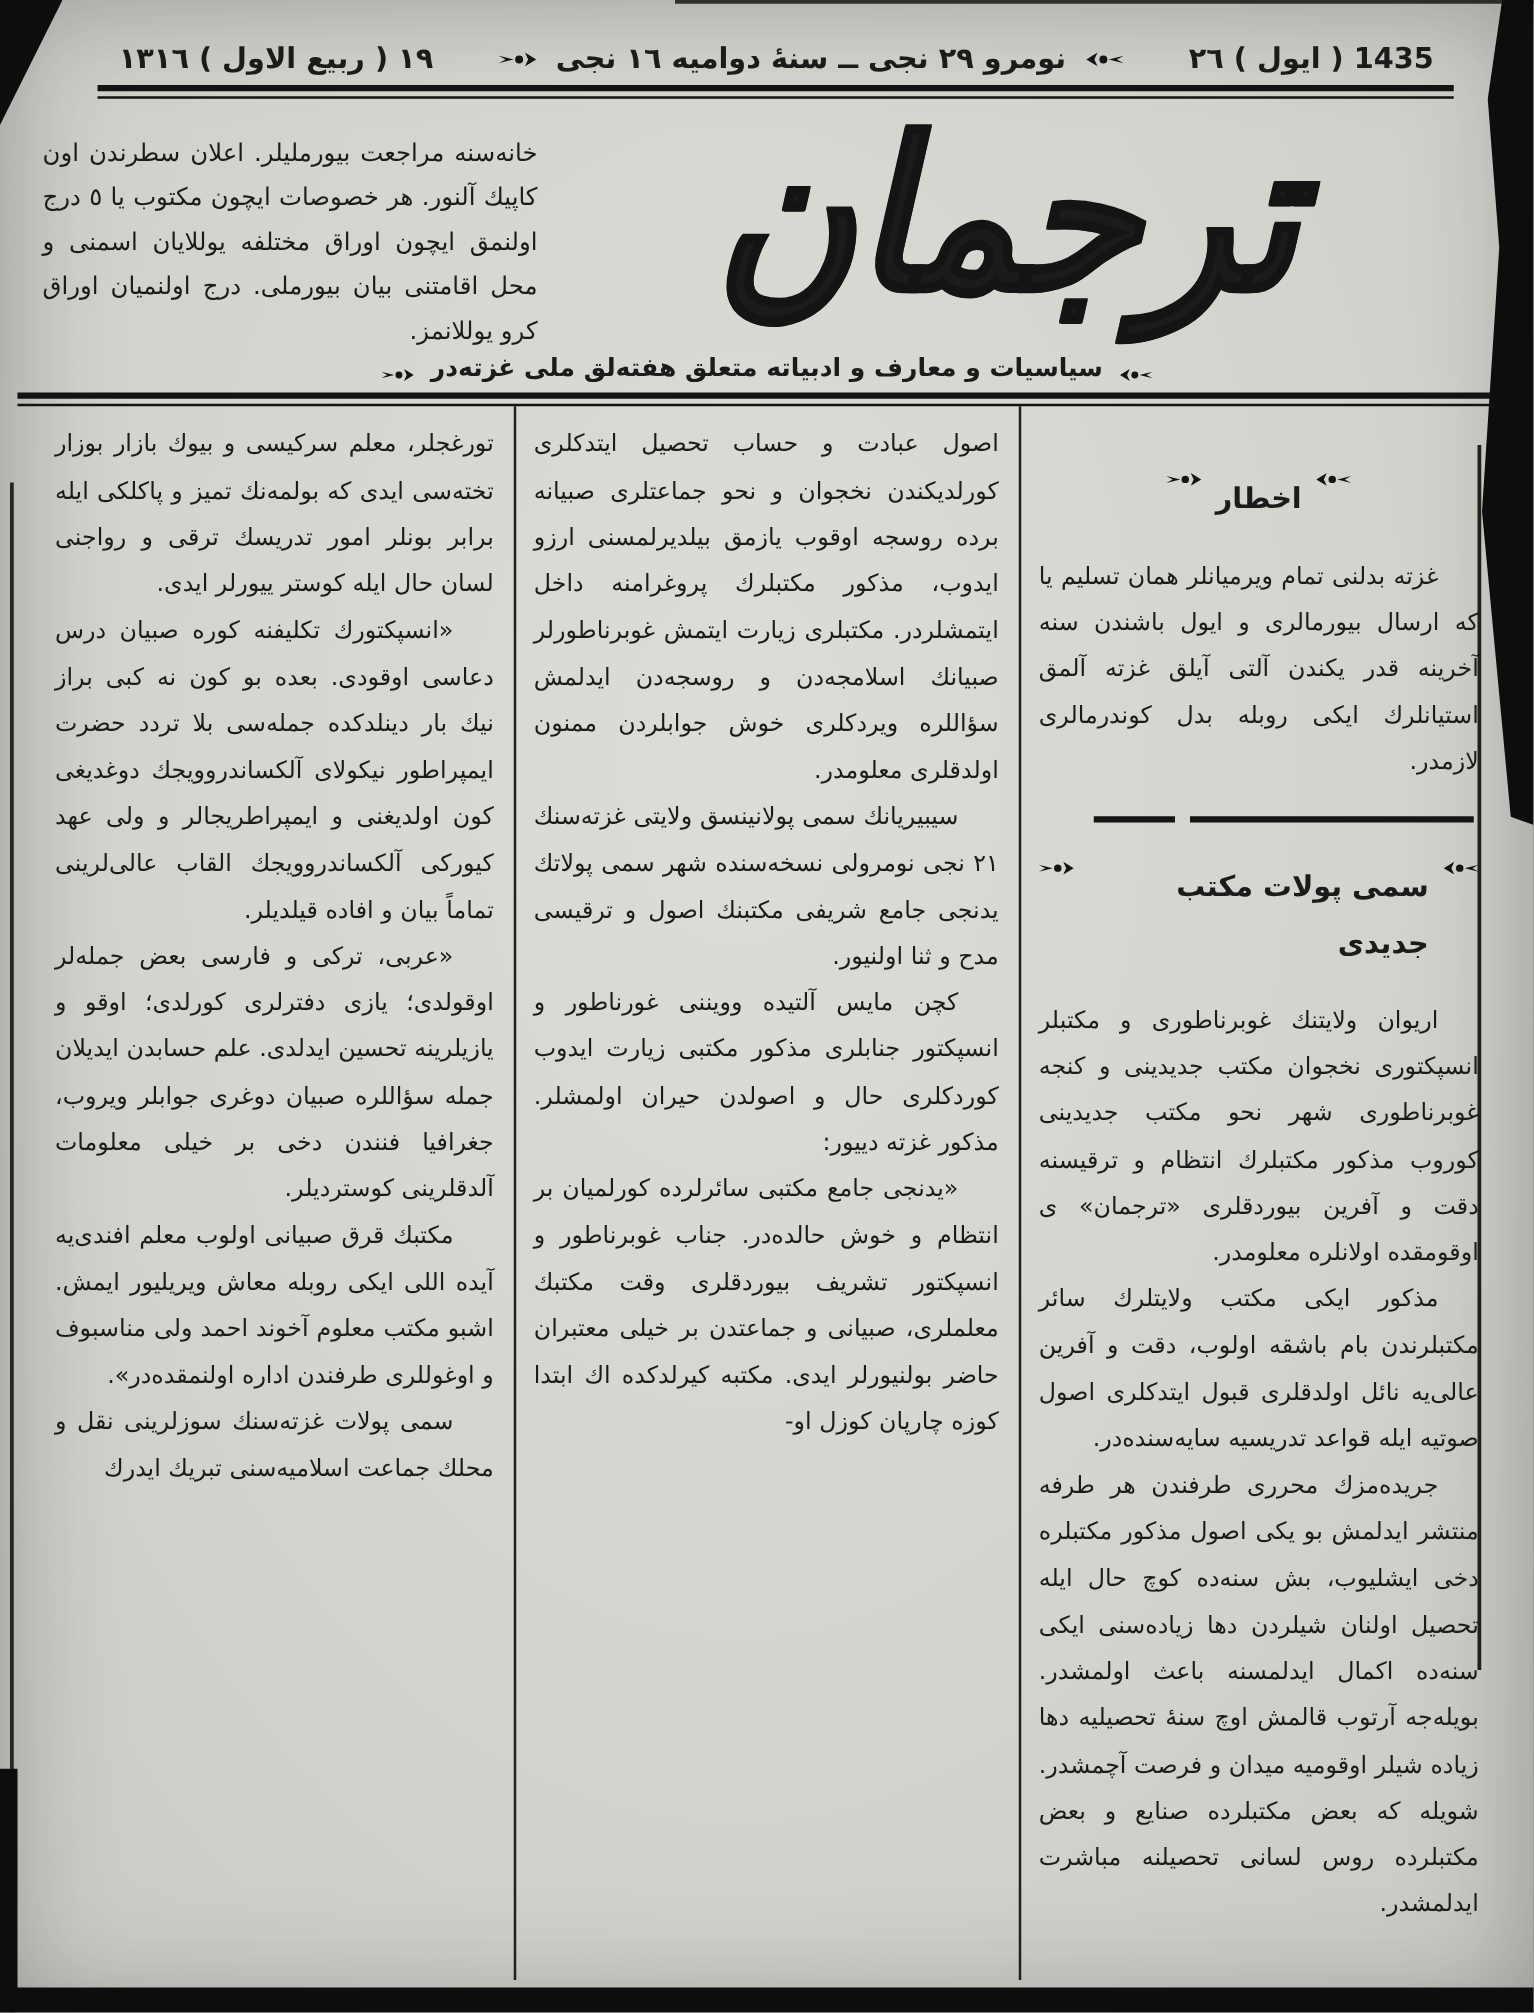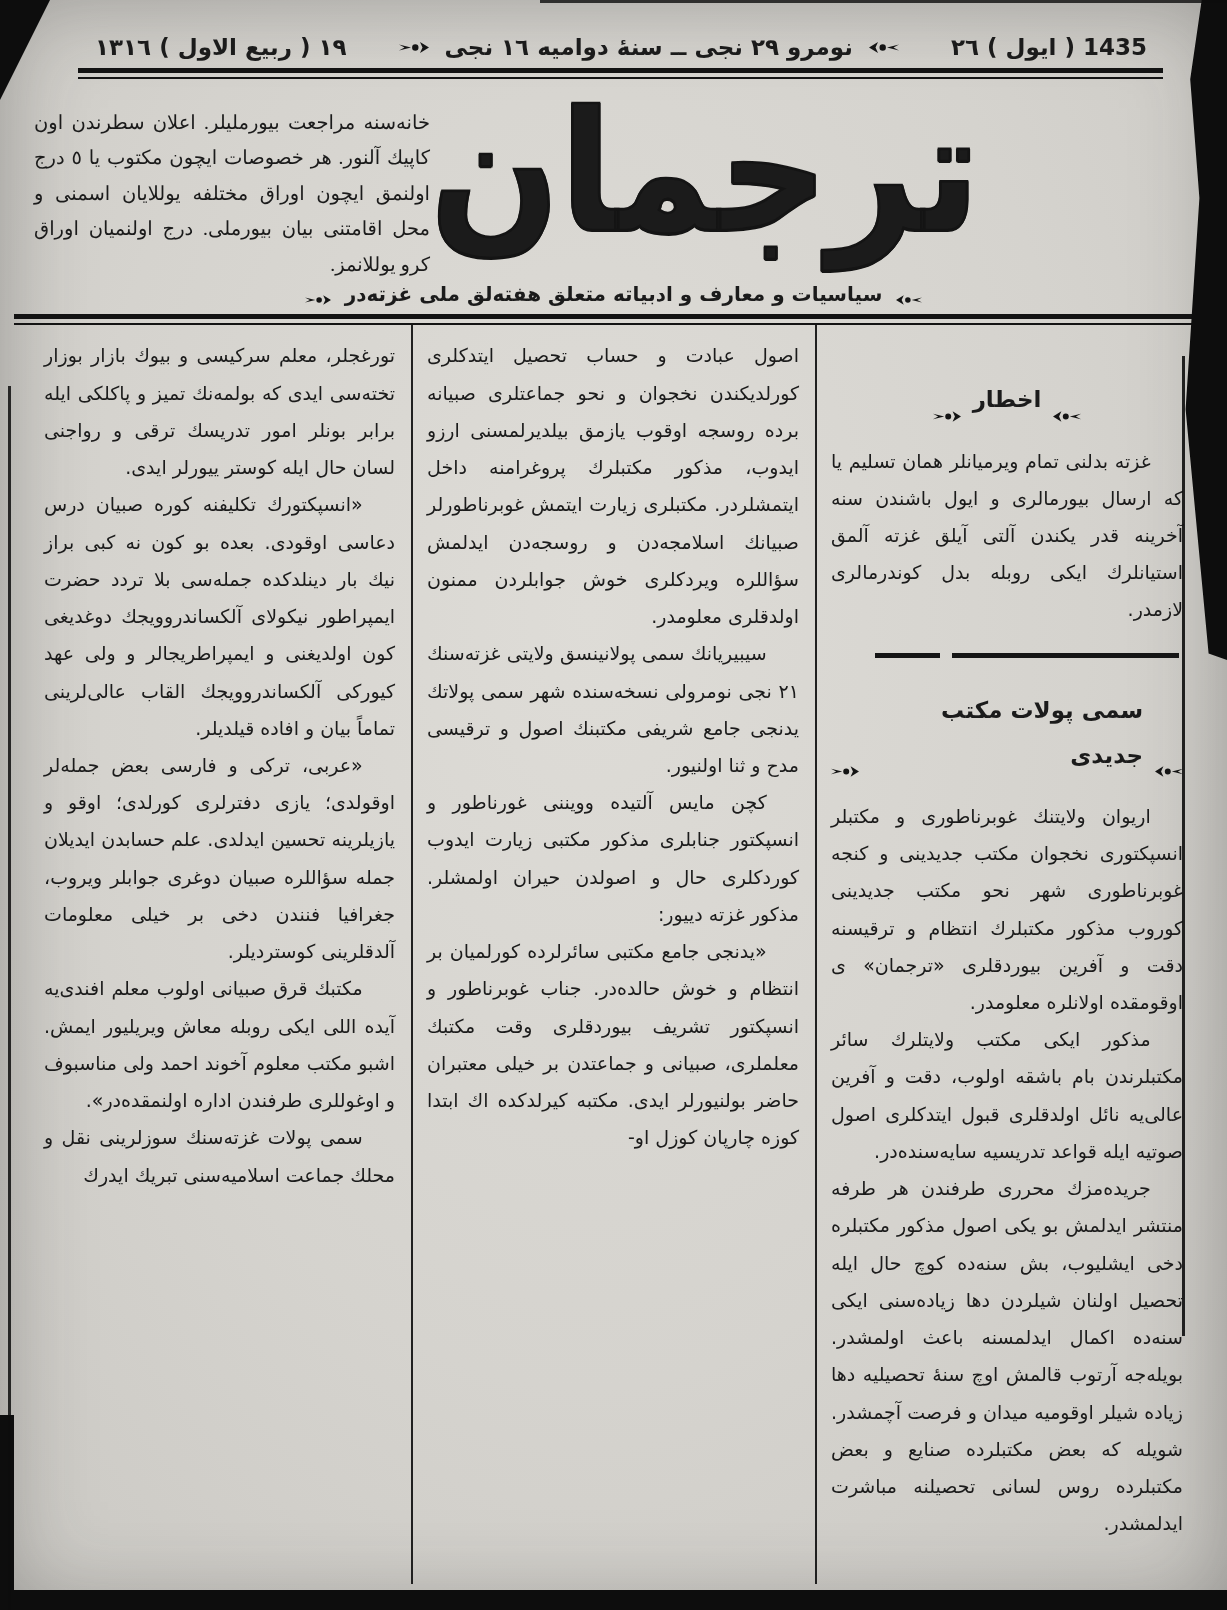--- a/index.html
+++ b/index.html
@@ -33,22 +33,22 @@
     padding:34px 80px 8px 95px;
     font-size:23px;font-weight:bold;white-space:nowrap;
   }
   .header-center{display:flex;align-items:center;gap:16px;}
   .rule-double{border-top:5px solid #131313;border-bottom:2px solid #131313;height:4px;margin:0 14px;}
   .rule-double.top{margin:0 64px 0 78px;}
 
   
   .masthead{display:flex;padding:12px 46px 0 34px;}
   .mast-side{width:390px;font-size:19.5px;line-height:1.82;text-align:justify;padding-top:14px;}
-  .mast-side.left{width:396px;font-family:Liberation Serif, serif;}
-  .mast-center{flex:1;text-align:left;overflow:visible;}
+  .mast-side.left{width:396px;}
+  .mast-center{flex:1;text-align:center;overflow:visible;font-style:italic;}
   .mast-title{
     font-size:152px;font-weight:bold;line-height:1.18;
     transform:scaleY(1.1);
     -webkit-text-stroke:2.5px #141414;
     text-shadow:1.5px 0 #141414,-1.5px 0 #141414,0 1.5px #141414;
     margin-top:-8px;
   }
   .subtitle-row{
     display:flex;justify-content:center;align-items:flex-end;gap:14px;
     font-size:20px;font-weight:bold;margin:0 0 8px;
@@ -56,21 +56,21 @@
 
   
   .columns{flex:1;display:flex;align-items:stretch;padding:0 28px 26px 30px;}
   .col{padding:12px 16px 0 14px;font-size:19px;line-height:1.96;}
   .col-right{width:352px;border-left:2px solid #202020;}
   .col-mid{width:372px;border-left:2px solid #202020;}
   .col-left{flex:1;}
   p{margin:0;text-indent:1.7em;text-align:justify;}
   p.cont{text-indent:0;}
   .sec-head{
-    display:flex;justify-content:center;align-items:flex-end;gap:12px;
+    display:flex;justify-content:center;align-items:flex-start;gap:12px;
     font-size:23px;font-weight:bold;margin:30px 0 20px;
   }
   .sec-head.first{margin-top:40px;}
   .sep{display:flex;gap:12px;align-items:center;margin:24px 4px 10px;}
   .sep .bar{height:5px;background:#151515;}
   .sep .long{flex:0 0 66%;}
   .sep .short{flex:0 0 19%;}
   .orn{flex:0 0 auto;display:inline-block;}
   .orn svg{display:block;fill:#141414;}
   .orn.flip svg{transform:scaleX(-1);}

